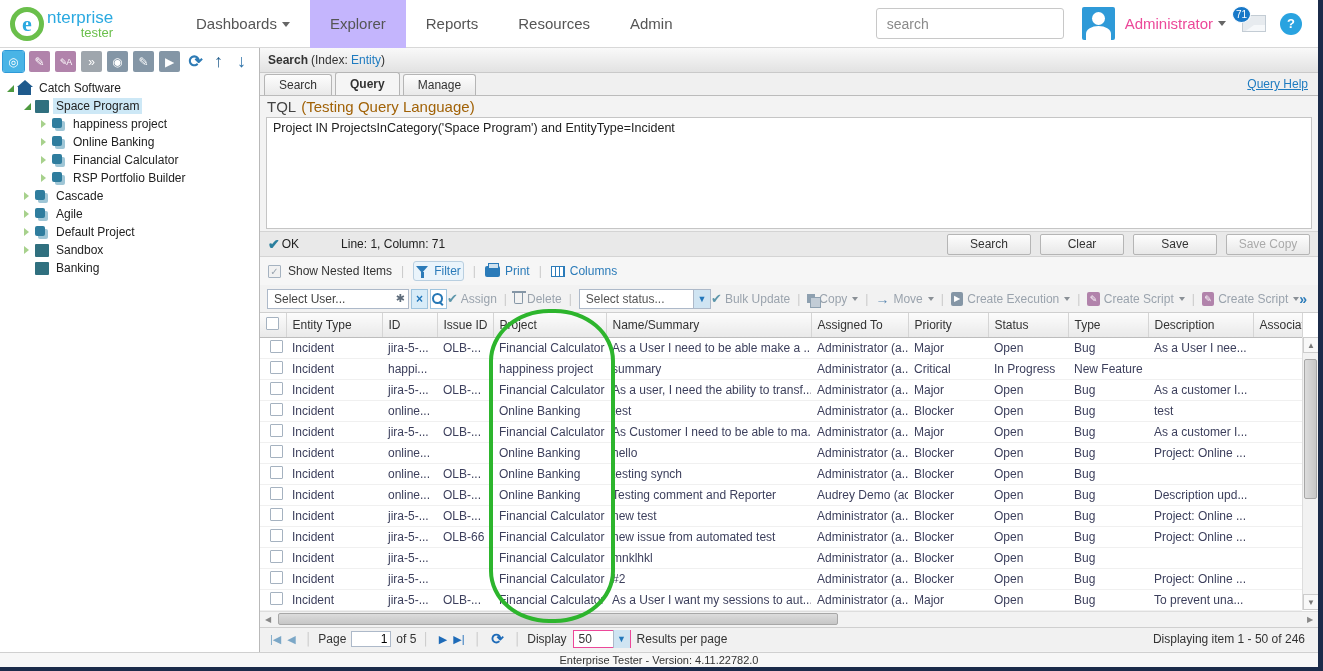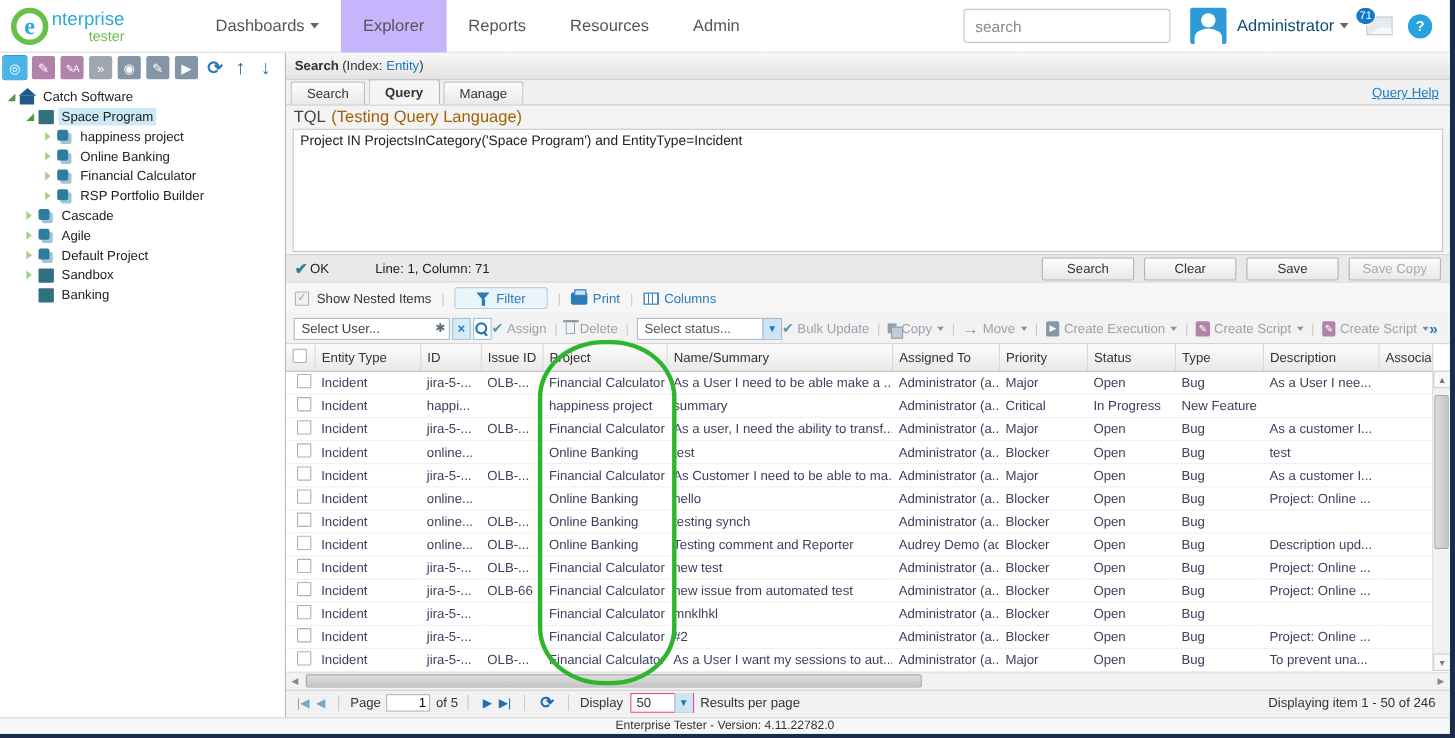--- a/index.html
+++ b/index.html
@@ -19,21 +19,21 @@
   .nav { display:flex; height:48px; margin-left:18px; }
   .nav-item { padding:0 20px; line-height:48px; font-size:15px; color:#555; cursor:pointer; white-space:nowrap; }
   .nav-item.active { background:#c4b5fd; }
   .caret { display:inline-block; width:0; height:0; border-left:4px solid transparent; border-right:4px solid transparent; border-top:5px solid #666; margin-left:5px; vertical-align:middle; }
   .top-right { margin-left:auto; display:flex; align-items:center; margin-right:16px; }
   .search-box { width:188px; height:31px; border:1px solid #c8c8c8; border-radius:3px; padding:0 10px; font-size:14px; color:#333; font-family:"Liberation Sans",sans-serif; }
   .search-box::placeholder { color:#8a8a8a; }
   .avatar { width:33px; height:33px; background:#2e9ad8; margin-left:18px; position:relative; overflow:hidden; border-radius:2px; }
   .avatar::before { content:""; position:absolute; left:10px; top:5px; width:13px; height:13px; border-radius:50%; background:#fff; }
   .avatar::after { content:""; position:absolute; left:4px; top:19px; width:25px; height:16px; border-radius:50% 50% 0 0; background:#fff; }
-  .username { margin-left:10px; font-size:15px; color:#0c4a6e;text-align:center; }
+  .username { margin-left:10px; font-size:15px; color:#ec4899;text-align:center; }
   .mail-wrap { position:relative; margin-left:16px; }
   .envelope { width:24px; height:17px; background:#e7ebef; border:1px solid #c3ccd4; position:relative; overflow:hidden; }
   .envelope::before { content:""; position:absolute; left:-3px; top:-9px; width:28px; height:18px; transform:rotate(0deg); border-bottom:10px solid #f6f8fa; border-left:14px solid transparent; border-right:14px solid transparent; }
   .badge { position:absolute; top:-9px; left:-10px; min-width:19px; height:17px; background:#1778c8; border:1px solid #fff; border-radius:50%; color:#fff; font-size:10px; font-weight:normal; display:flex; align-items:center; justify-content:center; }
   .help-btn { width:22px; height:22px; border-radius:50%; background:#29a3e0; color:#fff; font-size:13px; font-weight:bold; display:flex; align-items:center; justify-content:center; margin-left:14px; }
 
   
   .body-row { display:flex; height:604px; }
   .sidebar { width:265px; border-right:1px solid #b9b9b9; background:#fff; overflow:hidden; }
   .main { width:1058px; display:flex; flex-direction:column; background:#f3f3f3; }
@@ -78,21 +78,21 @@
   .btn { width:84px; height:21px; margin-left:9px; font-size:12px; color:#333; background:linear-gradient(#fdfdfd,#e8e8e8); border:1px solid #b5b5b5; border-radius:2px; display:flex; align-items:center; justify-content:center; cursor:pointer; }
   .btn.disabled { color:#aaa; cursor:default; }
 
   
   .nested-row { height:28px; display:flex; align-items:center; padding:0 8px; background:#f6f6f6; font-size:12px; color:#333; }
   .cb { width:13px; height:13px; border:1px solid #a5b2c0; background:#fff; border-radius:1px; display:inline-flex; align-items:center; justify-content:center; font-size:10px; }
   .cb.checked-gray { background:#f1f1f1; color:#9aa5b0; }
   .nested-label { margin-left:7px; }
   .vsep { color:#c9c9c9; margin:0 9px; }
   .tool-link { display:flex; align-items:center; color:#2b7bb9; font-size:12px; cursor:pointer; }
-  .filter-btn { border:1px solid #b9cfe0; background:#eaf4fb; border-radius:3px; padding:2px 19px;align-items:flex-end; }
+  .filter-btn { border:1px solid #b9cfe0; background:#eaf4fb; border-radius:3px; padding:2px 2px;align-items:flex-end; }
   .icon-funnel { width:13px; height:12px; position:relative; margin-right:5px; }
   .icon-funnel::before { content:""; position:absolute; left:0; top:0; border-left:6px solid transparent; border-right:6px solid transparent; border-top:7px solid #2b7bb9; }
   .icon-funnel::after { content:""; position:absolute; left:5px; top:6px; width:3px; height:6px; background:#2b7bb9; }
   .icon-print { width:15px; height:11px; background:#2b7bb9; border-radius:2px; position:relative; margin-right:5px; }
   .icon-print::before { content:""; position:absolute; left:3px; top:-3px; width:9px; height:4px; background:#cfe2ef; border:1px solid #2b7bb9; }
   .icon-columns { width:14px; height:11px; border:1px solid #2b7bb9; margin-right:5px; background:repeating-linear-gradient(90deg,#fff 0 3px,#2b7bb9 3px 4px); }
 
   
   .action-row { height:28px; display:flex; align-items:center; padding:0 7px; background:#f2f2f2; border-bottom:1px solid #cfcfcf; font-size:12px; color:#9aa3ad; white-space:nowrap; overflow:hidden; }
   .input-wrap { position:relative; }

